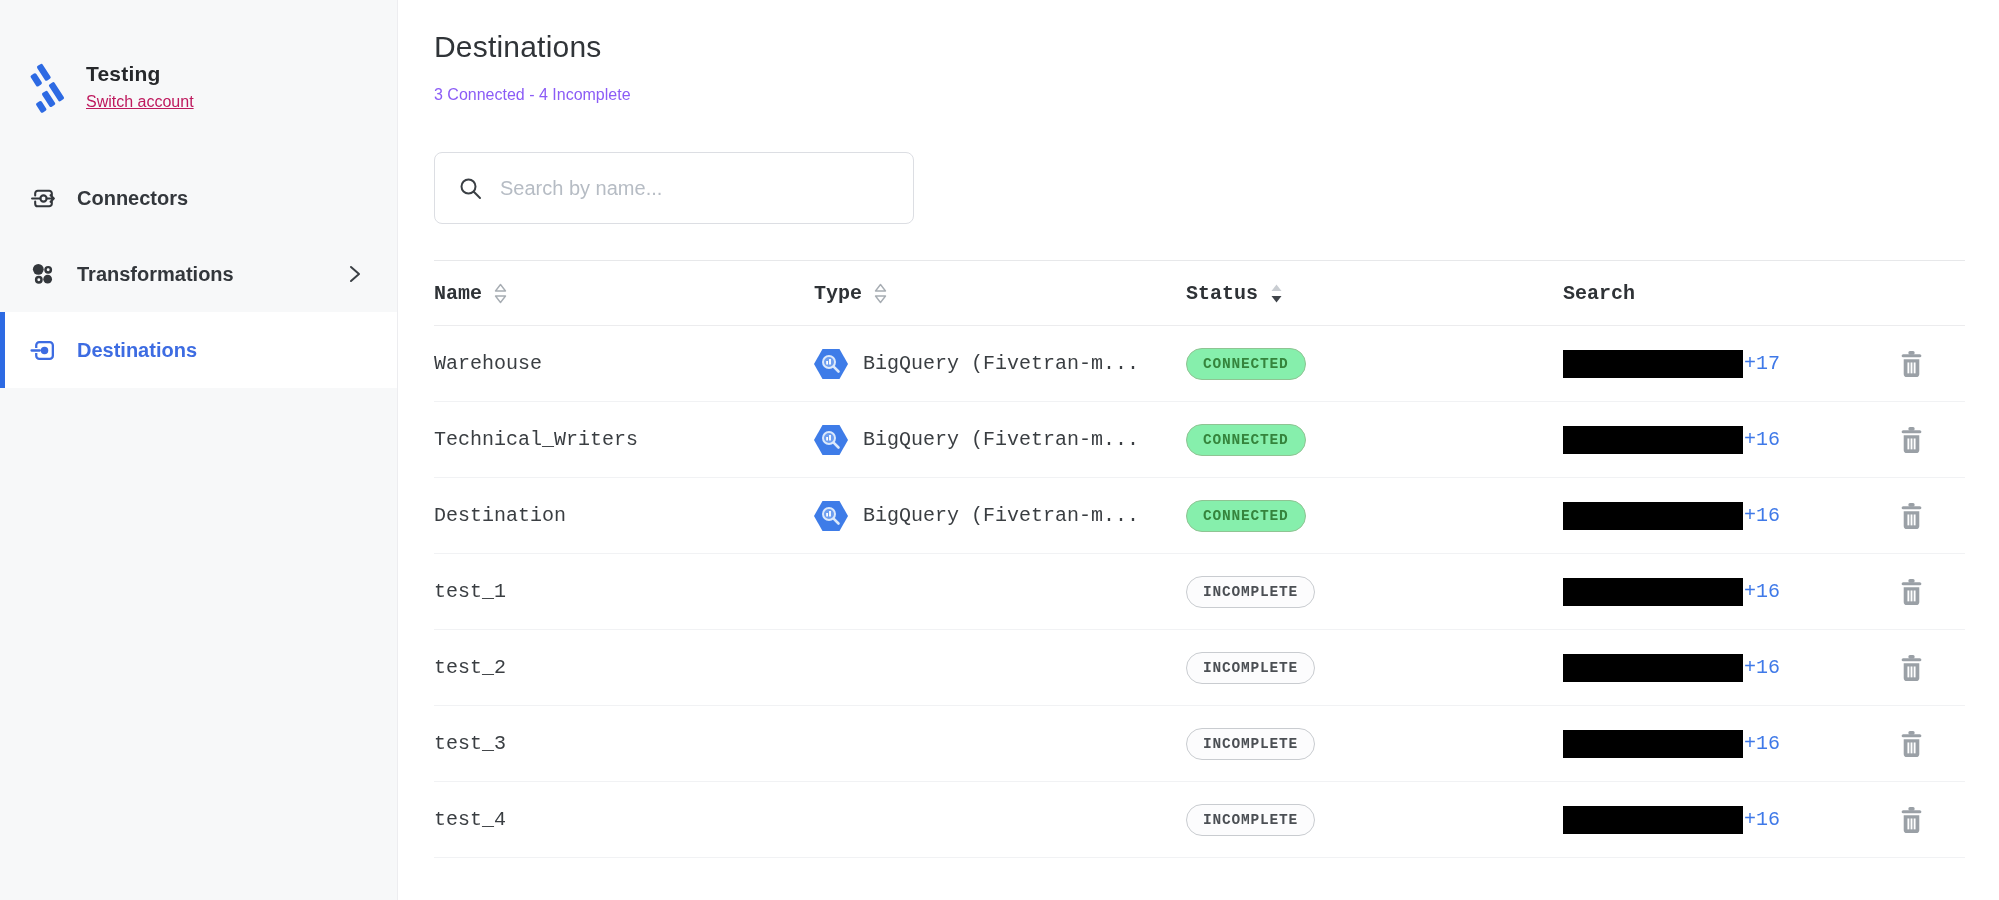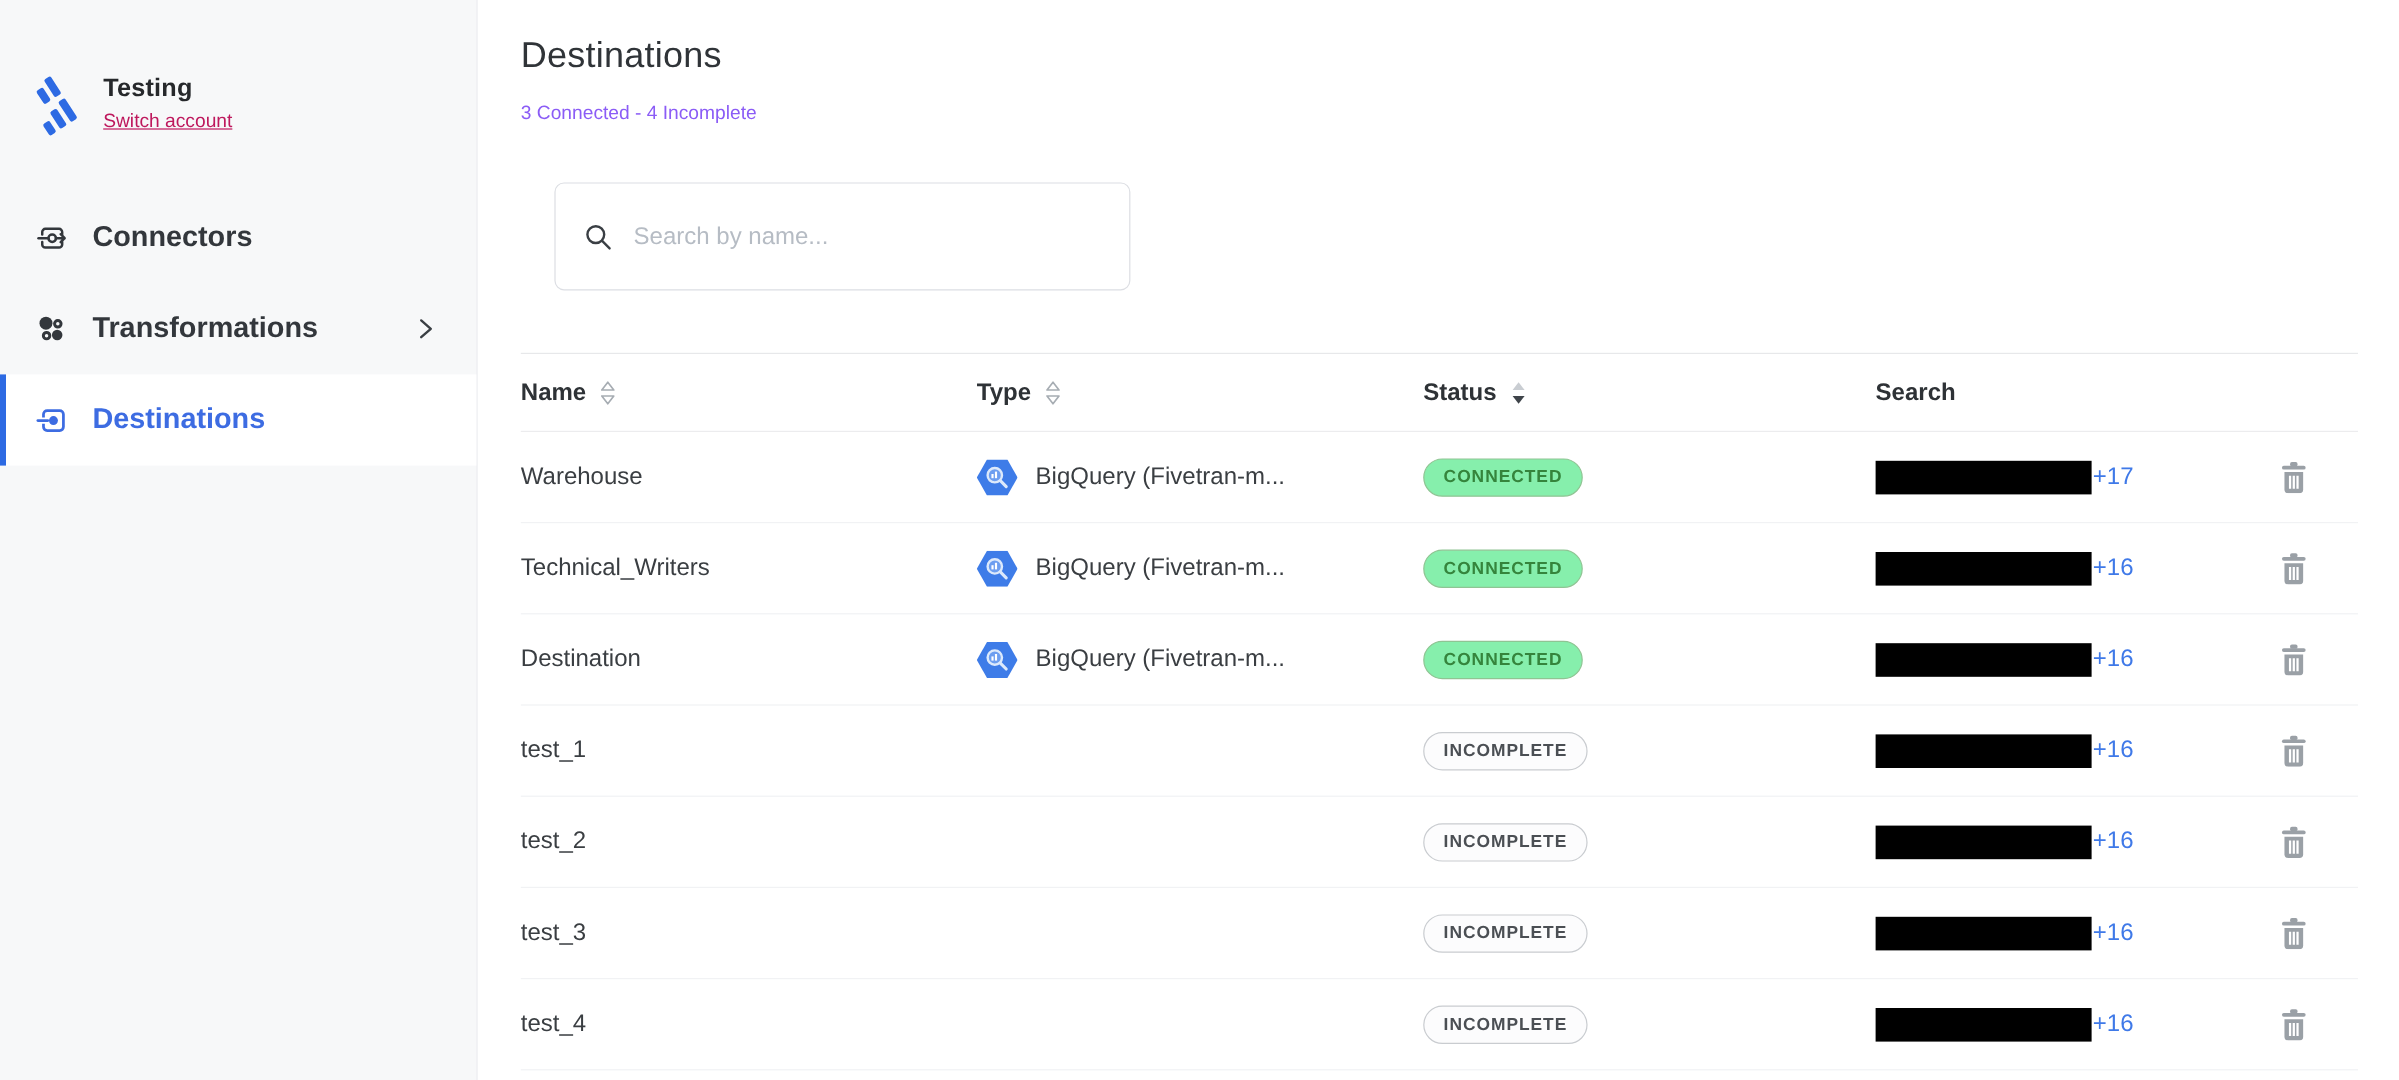--- a/index.html
+++ b/index.html
@@ -16,21 +16,21 @@
     border-right:1px solid #ededf0;
     flex-shrink:0;
   }
   .account { display:flex; align-items:flex-start; gap:18px; padding:40px 0 0 26px;margin-top:22px; }
   .logo-mark { width:42px; height:52px; }
   .account-name { font-size:21px; font-weight:700; color:#26282b; letter-spacing:.2px; }
   .switch-link { display:inline-block; margin-top:7px; font-size:16px; color:#be185d; text-decoration:underline; cursor:pointer; }
   .nav { margin-top:46px; }
   .nav-item {
     height:76px; display:flex; align-items:center; gap:20px;
-    padding-left:30px; font-size:24px; font-weight:600; color:#33373c;
+    padding-left:30px; font-size:20px; font-weight:600; color:#33373c;
     cursor:pointer; position:relative;
   }
   .nav-item svg { flex-shrink:0; }
   .nav-item .chevron { margin-left:auto; margin-right:34px; }
   .nav-item.active { background:#ffffff; color:#3d6ce2; }
   .nav-item.active::before {
     content:""; position:absolute; left:0; top:0; bottom:0; width:5px; background:#2d6ae3;
   }
   
   .main { flex:1; padding:30px 34px 0 36px; }
@@ -38,31 +38,31 @@
   .page-title { font-size:30px; font-weight:500; color:#303438; letter-spacing:.2px; }
   .page-subtitle { margin-top:22px; font-size:16px; color:#8b5cf6; }
   .add-btn {
     display:flex; align-items:center; gap:15px;
     height:60px; padding:0 30px; border:none; border-radius:6px;
     background:#2d6ae3; color:#ffffff; font-family:inherit;
     font-size:17px; font-weight:700; letter-spacing:.8px; cursor:pointer;
   }
   
   .search-box {
-    margin-top:48px; width:480px; height:90px;
+    margin-top:48px; width:480px; height:72px;
     border:1px solid #dcdee3; border-radius:8px; background:#fff;
-    display:flex; align-items:center; gap:18px; padding:0 24px;margin-left:28px;
+    display:flex; align-items:center; gap:18px; padding:0 24px;
   }
   .search-box input {
     border:none; outline:none; flex:1; font-family:inherit;
     font-size:20px; color:#33373c; background:transparent;
   }
   .search-box input::placeholder { color:#b6bcc4; }
   
-  .table { margin-top:52px; }
+  .table { margin-top:36px;font-family:Liberation Mono, monospace; }
   .thead, .trow {
     display:grid;
     grid-template-columns:380px 372px 377px 1fr 70px;
     align-items:center;
   }
   .thead {
     height:66px; border-top:1px solid #e7e8ea; border-bottom:1px solid #ececee;
     font-size:20px; font-weight:600; color:#2e3236;
   }
   .th { display:flex; align-items:center; gap:12px; cursor:pointer; }

